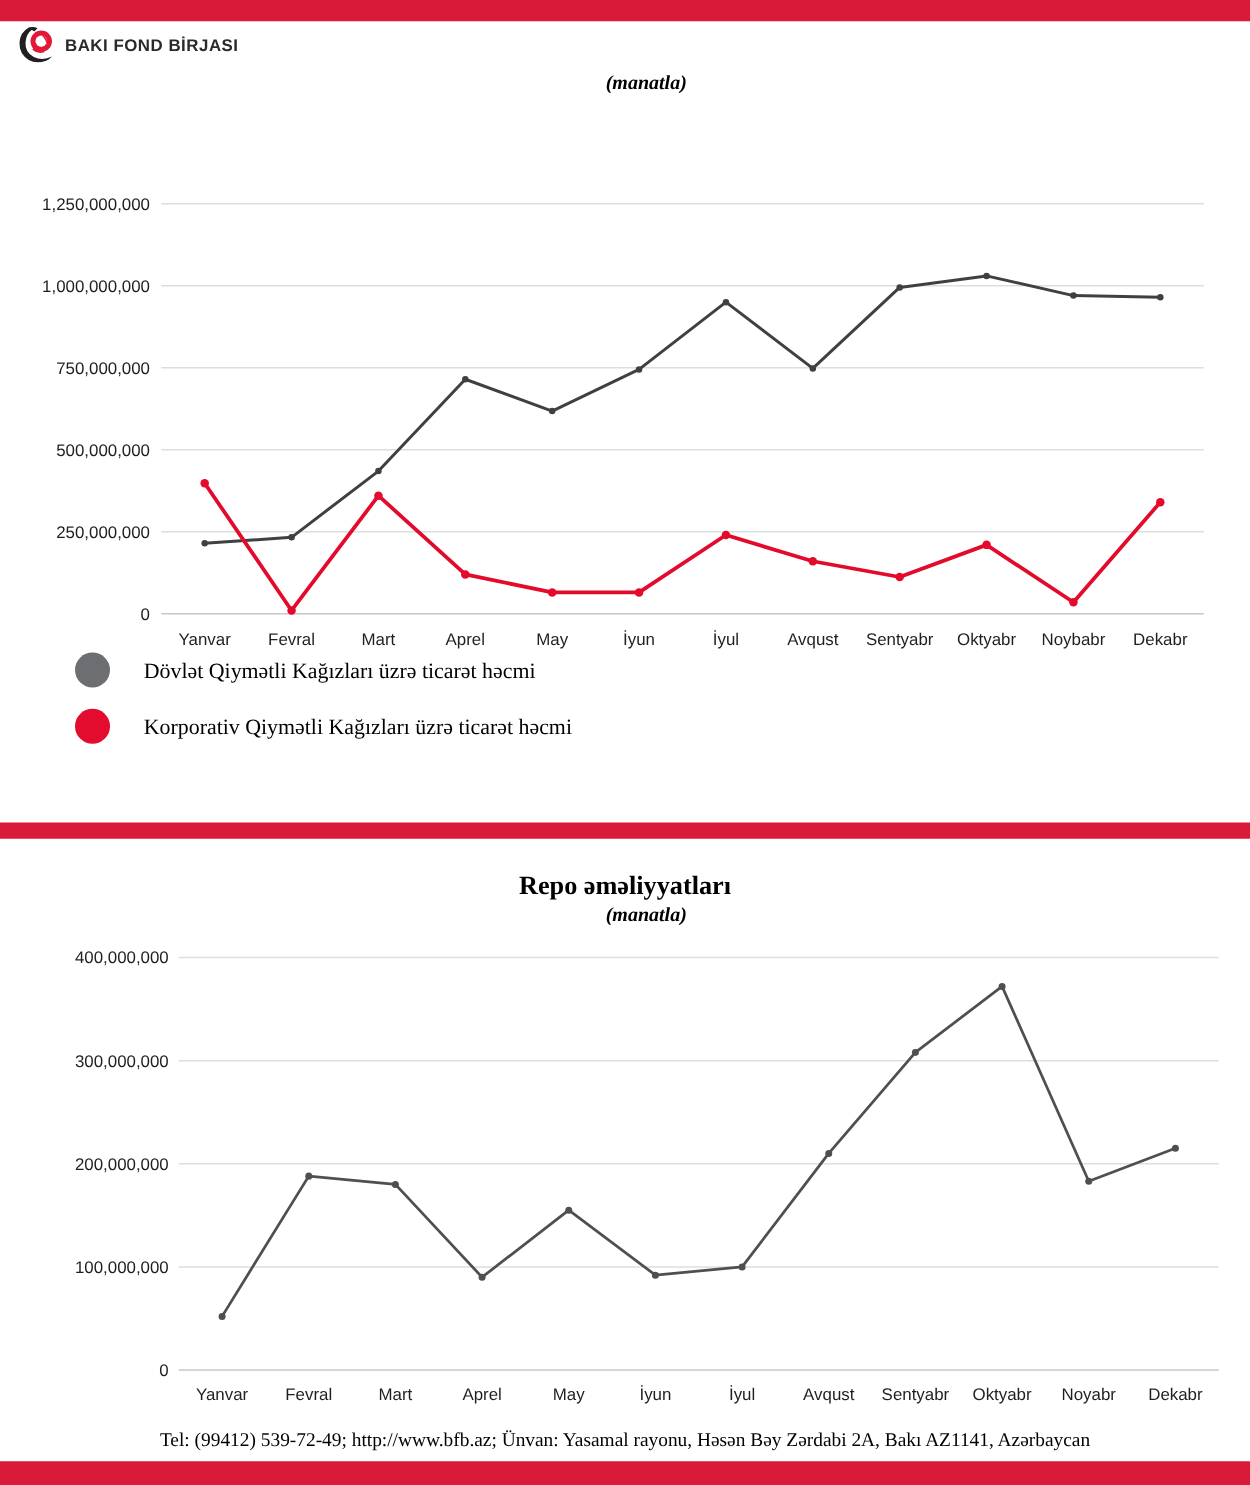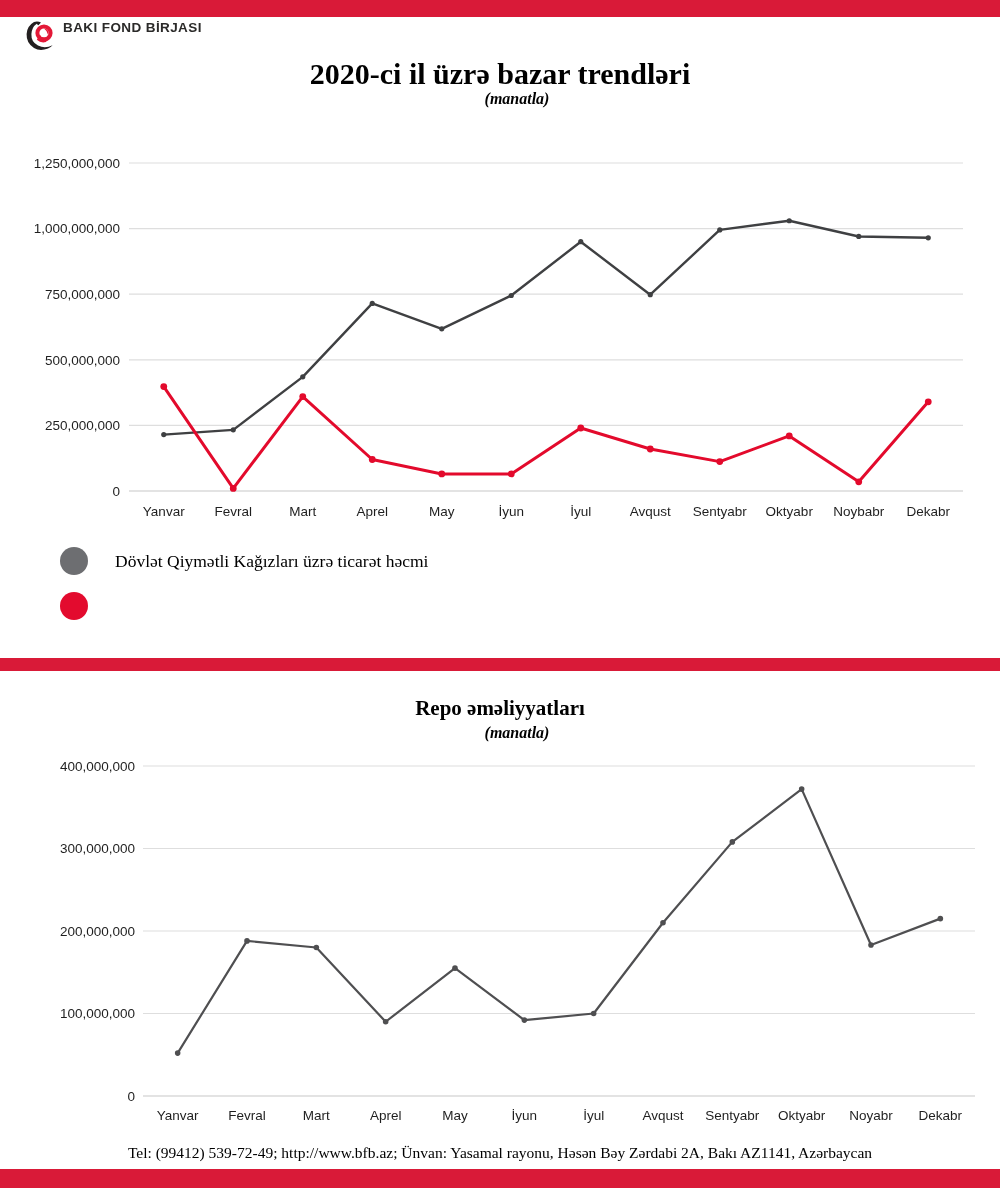--- a/index.html
+++ b/index.html
@@ -2,34 +2,34 @@
 <html><head>
 <meta charset="utf-8">
 <style>
   html,body{margin:0;padding:0;background:#ffffff;}
   #page{position:relative;width:1000px;height:1188px;background:#ffffff;overflow:hidden;
         font-family:"Liberation Sans",sans-serif;}
   .redbar{position:absolute;left:0;width:1000px;background:#d91a38;}
   #topbar{top:0;height:17px;}
   #divider{top:658px;height:13px;}
   #bottombar{top:1169px;height:19px;}
-  #brand{position:absolute;top:20px;left:24px;display:flex;align-items:flex-start;}
+  #brand{position:absolute;top:20px;left:13px;display:flex;align-items:center;}
   #brand-text{font-size:13.5px;font-weight:600;letter-spacing:.4px;color:#2b2a29;margin-left:7px;}
   .title-block{position:absolute;left:0;width:1000px;text-align:center;
                font-family:"Liberation Serif",serif;color:#000;}
   #title1{top:58px;}
   #title2{top:692px;}
   .big-title{font-size:30px;font-weight:bold;line-height:32px;}
   .sub-title{font-size:16px;font-weight:bold;font-style:italic;line-height:16px;margin-top:1px;padding-left:34px;}
   .chartwrap{position:absolute;left:0;width:1000px;}
   #chartwrap0{top:140px;height:390px;}
   #chartwrap1{top:755px;height:380px;}
   svg{display:block;}
   svg text{font-family:"Liberation Sans",sans-serif;fill:#1f1f1f;}
-  #legend{position:absolute;top:547px;left:60px;}
+  #legend{position:absolute;top:522px;left:60px;}
   .legend-row{display:flex;align-items:center;height:28px;margin-bottom:17px;}
   .legend-dot{width:28px;height:28px;border-radius:50%;flex:0 0 28px;}
   .legend-label{margin-left:27px;font-family:"Liberation Serif",serif;font-size:17.5px;color:#000;}
   #footer{position:absolute;top:1144px;left:0;width:1000px;text-align:center;
           font-family:"Liberation Serif",serif;font-size:15.5px;color:#000;}
 </style>
 </head>
 <body>
 <div id="page">
 
@@ -42,21 +42,20 @@
                Q21,29 14,25.5 Q7,22 7.4,14 Q7.8,7 13,3.4 Q11.5,1.6 10,2 Z" fill="#231f20"></path>
       <path d="M10,2 Q14,1 17,2.6 L14.4,5.2 Q12,3.4 10,2 Z" fill="#231f20"></path>
       <circle cx="20" cy="13" r="4.6" fill="#ffffff"></circle>
       <path d="M20,8.4 A4.6,4.6 0 0 1 20,17.6 A4.6,4.6 0 0 1 16,15 L12.8,19.8 Q16.8,23.4 22,22
                A9.3,9.3 0 0 0 20,8.4 Z" fill="#e31837"></path>
     </svg>
     <span id="brand-text">BAKI FOND BİRJASI</span>
   </div>
 
   <div class="title-block" id="title1">
-    <div class="big-title">2020-ci il üzrə bazar trendləri</div>
     <div class="sub-title">(manatla)</div>
   </div>
 
   <div class="chartwrap" id="chartwrap0">
     <svg id="chart0" width="1000" height="390" viewBox="0 0 1000 390">
         <line x1="129" x2="963" y1="351" y2="351" stroke="#c8c8c8" stroke-width="1.2"></line>
         <text x="120" y="355.8" text-anchor="end" font-size="13.5">0</text>
         <line x1="129" x2="963" y1="285.4" y2="285.4" stroke="#dedede" stroke-width="1.2"></line>
         <text x="120" y="290.2" text-anchor="end" font-size="13.5">250,000,000</text>
         <line x1="129" x2="963" y1="219.79999999999998" y2="219.79999999999998" stroke="#dedede" stroke-width="1.2"></line>
@@ -108,20 +107,21 @@
       </svg>
   </div>
 
   <div id="legend">
     <div class="legend-row">
       <span class="legend-dot" id="dot0" style="background: rgb(109, 110, 113);"></span>
       <span class="legend-label">Dövlət Qiymətli Kağızları üzrə ticarət həcmi</span>
     </div>
     <div class="legend-row">
       <span class="legend-dot" id="dot1" style="background: rgb(227, 11, 46);"></span>
+      <span class="legend-label">Korporativ Qiymətli Kağızları üzrə ticarət həcmi</span>
     </div>
   </div>
 
   <div class="redbar" id="divider"></div>
 
   <div class="title-block" id="title2">
     <div class="big-title" style="font-size:21px;">Repo əməliyyatları</div>
     <div class="sub-title">(manatla)</div>
   </div>
 

